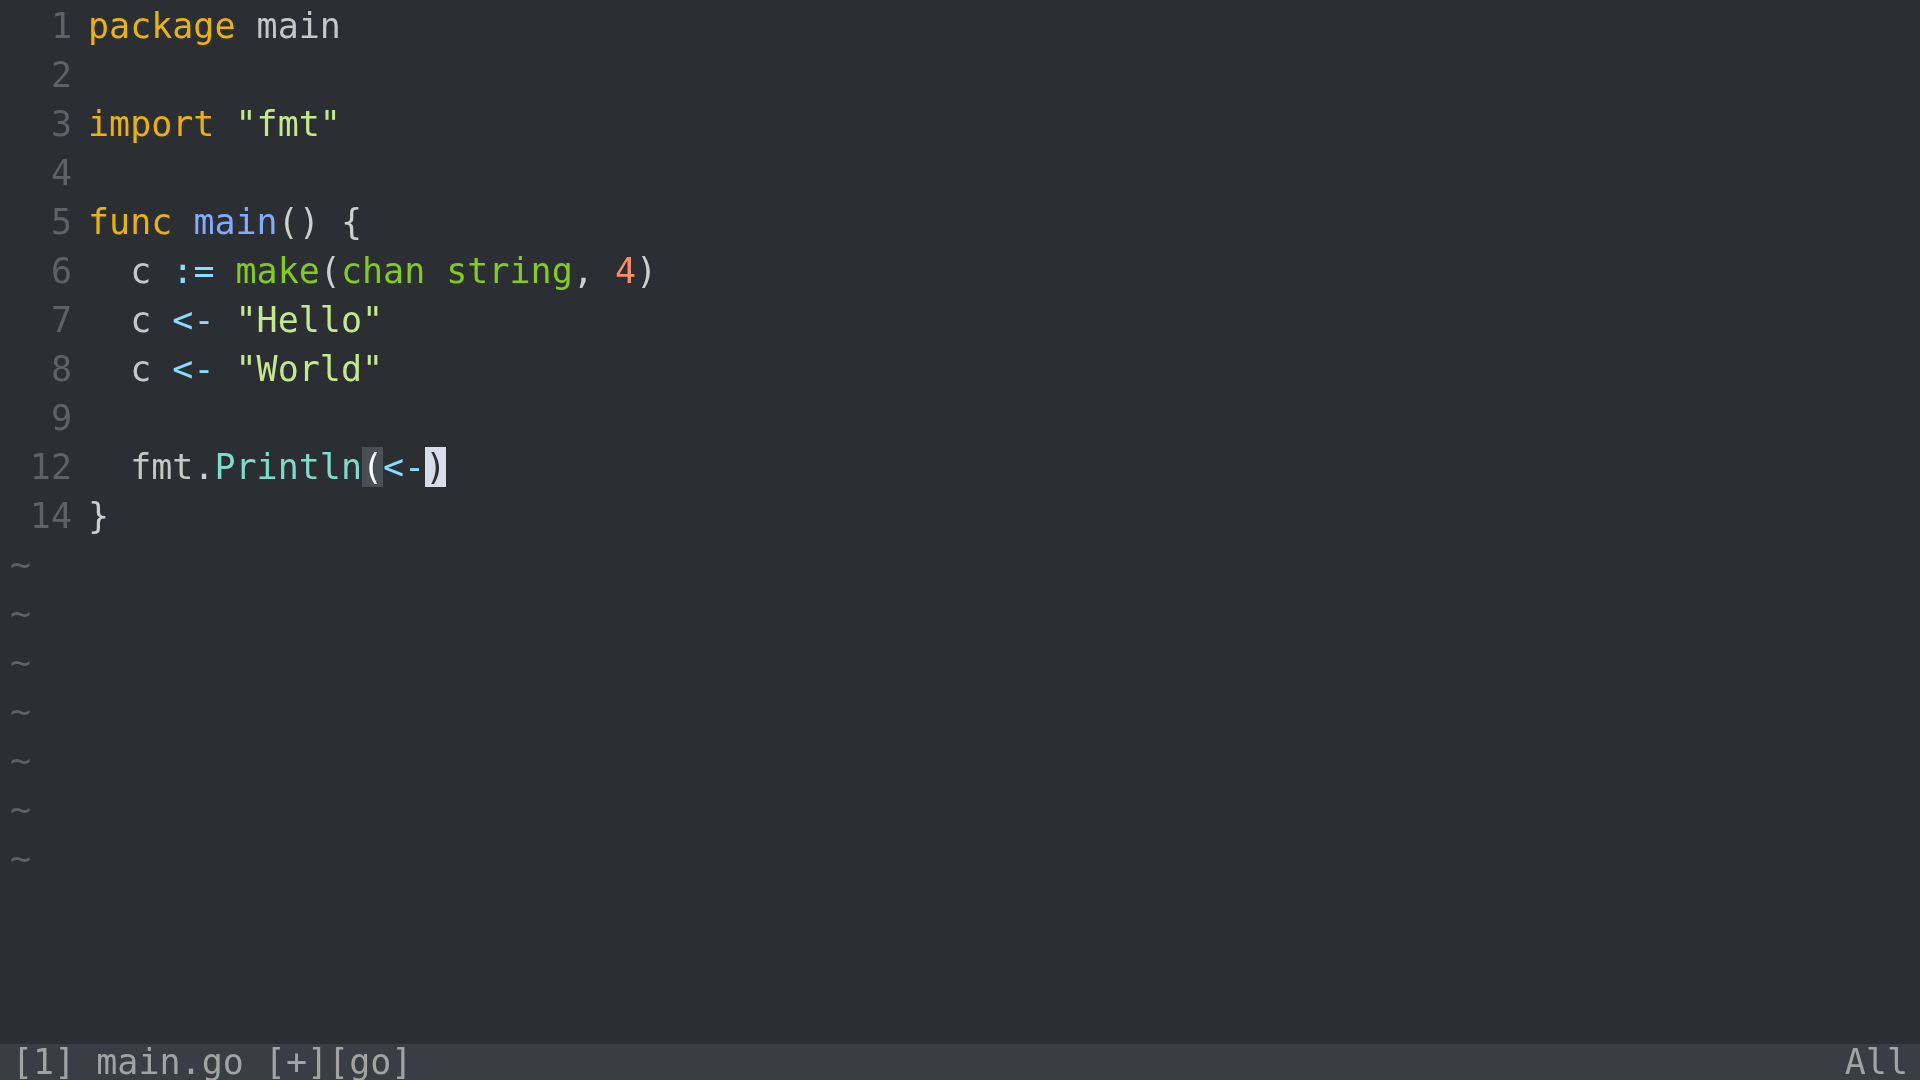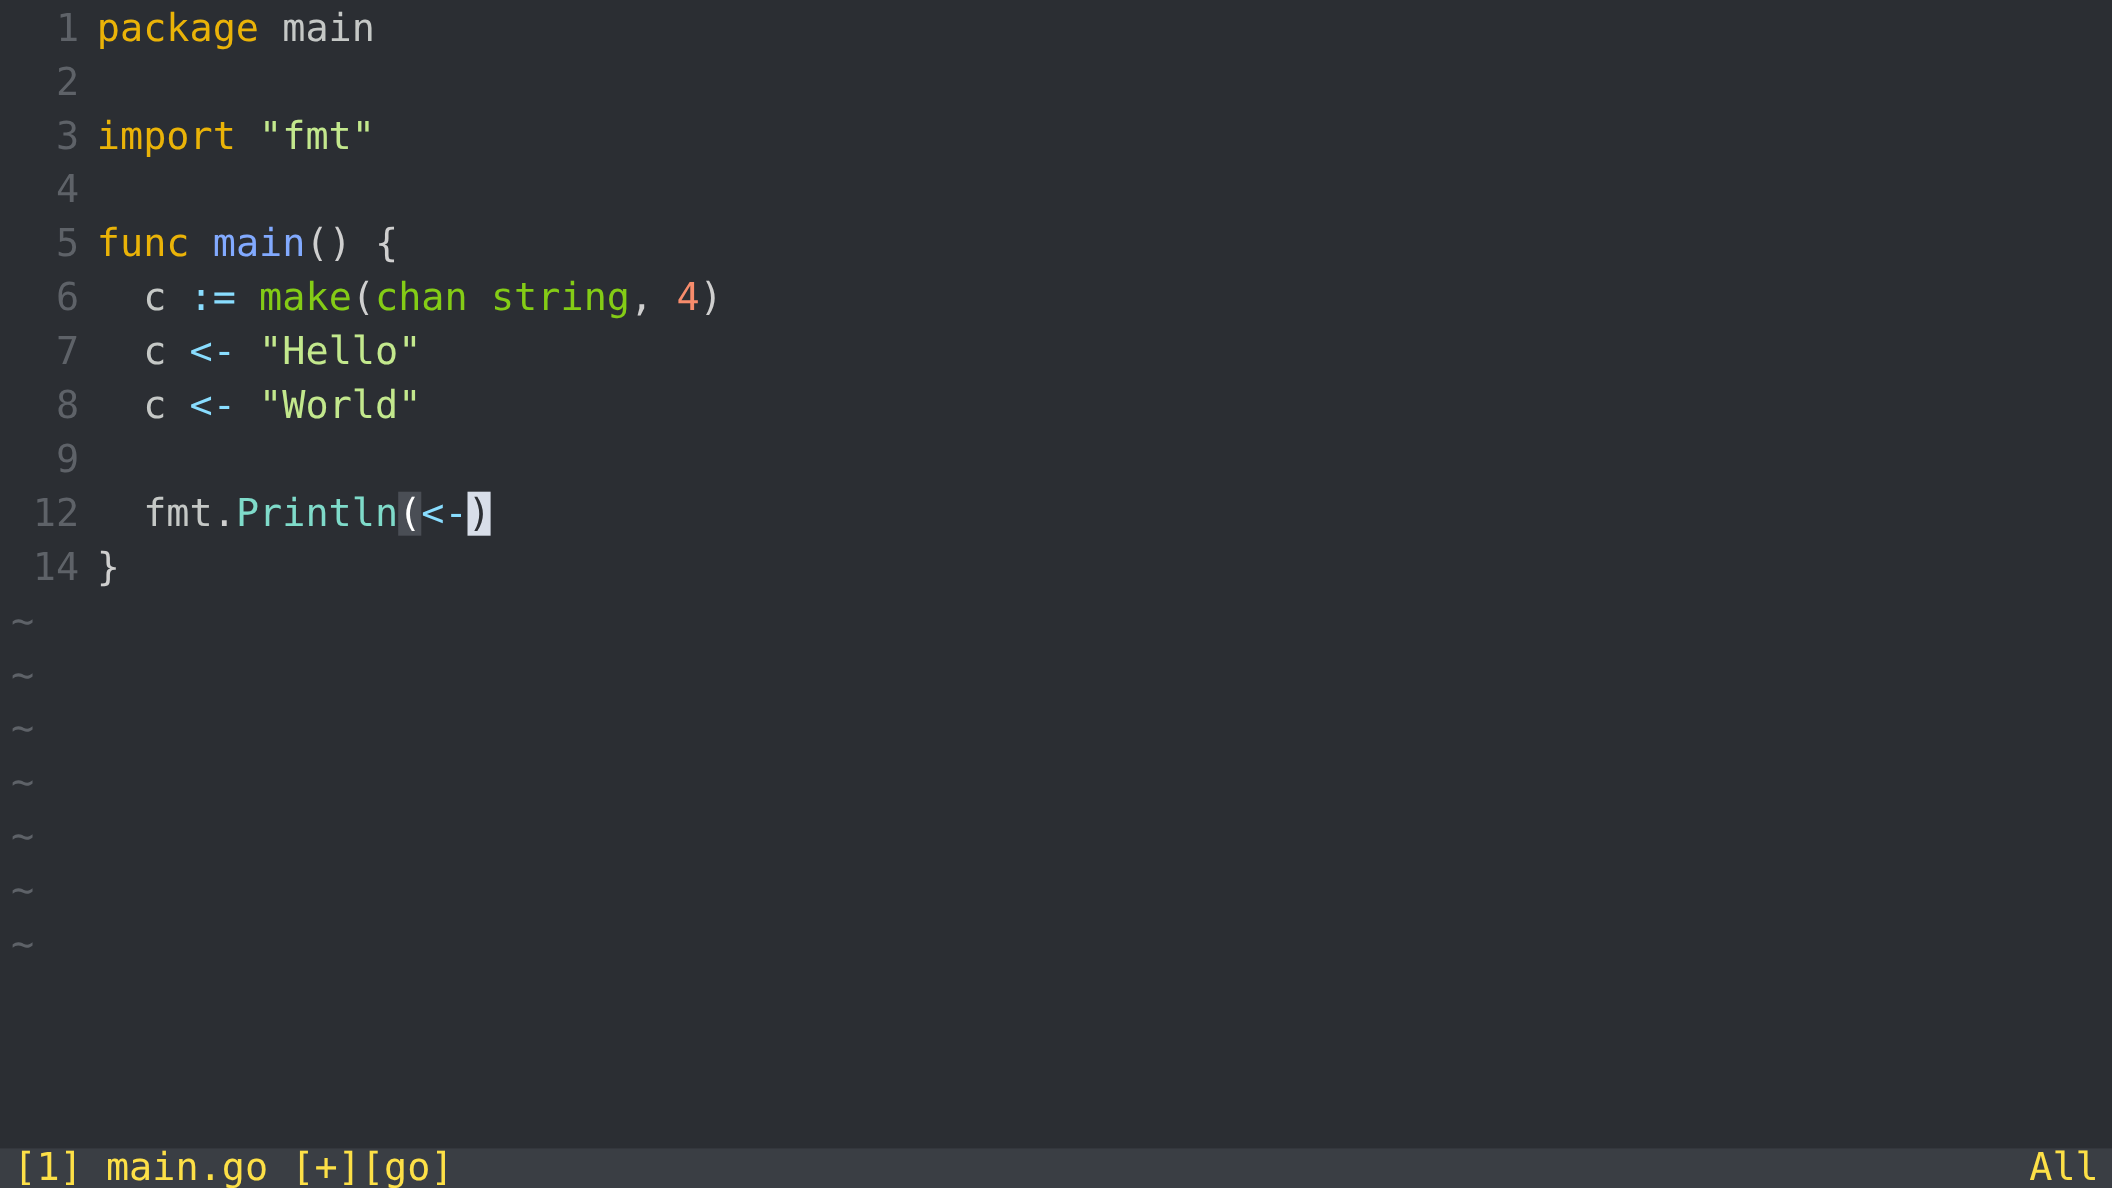--- a/index.html
+++ b/index.html
@@ -51,21 +51,21 @@
   }
   .cursor {
     background: #d8dee9;
     color: #2b2e33;
   }
   .statusbar {
     position: absolute;
     left: 0; right: 0; bottom: 0;
     height: 36px;
     background: #3a3e44;
-    color: #fde047;
+    color: #a3a3a3;
     display: flex;
     align-items: center;
     padding: 0 12px;
     font-size: 35px;
     white-space: pre;
   }
   .status-left  { flex: 0 0 auto; }
   .status-mid   { flex: 1 1 auto; }
   .status-pos   { flex: 0 0 auto; padding-right: 140px; }
   .status-right { flex: 0 0 auto; }

